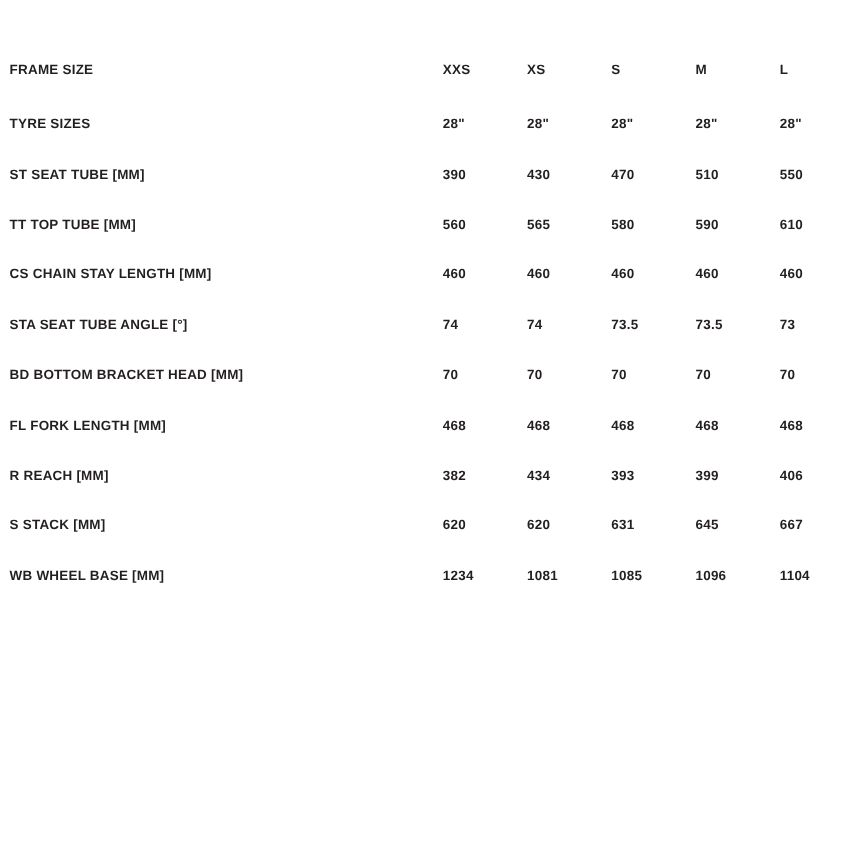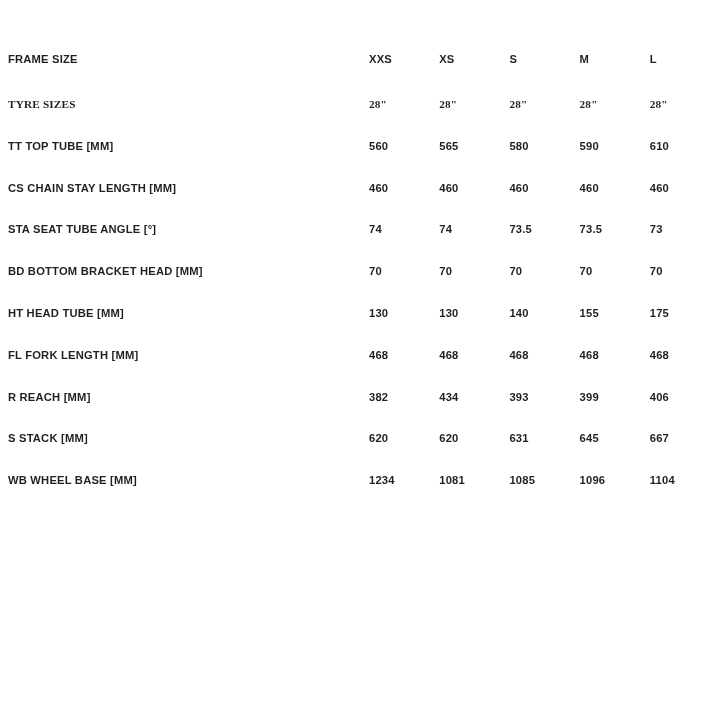--- a/index.html
+++ b/index.html
@@ -43,21 +43,20 @@
     padding-left: 0;
   }
   thead tr { height: 48px; }
   thead th {
     height: 48px;
     line-height: 48px;
   }
   tbody tr:first-child th,
   tbody tr:first-child td {
     padding-top: 0;
-    font-family: Liberation Serif, serif;
   }
   .spacer-top { height: 36px; }
   .spacer-bottom { height: 30px; }
 </style>
 </head>
 <body>
 
 <div class="spacer-top"></div>
 
 <table class="geometry-table">
@@ -82,20 +81,28 @@
   <tbody>
     <tr>
       <td class="row-head">TYRE SIZES</td>
       <td class="size-cell">28"</td>
       <td class="size-cell">28"</td>
       <td class="size-cell">28"</td>
       <td class="size-cell">28"</td>
       <td class="size-cell">28"</td>
     </tr>
     <tr>
+      <td class="row-head">ST SEAT TUBE [MM]</td>
+      <td class="size-cell">390</td>
+      <td class="size-cell">430</td>
+      <td class="size-cell">470</td>
+      <td class="size-cell">510</td>
+      <td class="size-cell">550</td>
+    </tr>
+    <tr>
       <td class="row-head">TT TOP TUBE [MM]</td>
       <td class="size-cell">560</td>
       <td class="size-cell">565</td>
       <td class="size-cell">580</td>
       <td class="size-cell">590</td>
       <td class="size-cell">610</td>
     </tr>
     <tr>
       <td class="row-head">CS CHAIN STAY LENGTH [MM]</td>
       <td class="size-cell">460</td>
@@ -112,28 +119,20 @@
       <td class="size-cell">73.5</td>
       <td class="size-cell">73</td>
     </tr>
     <tr>
       <td class="row-head">BD BOTTOM BRACKET HEAD [MM]</td>
       <td class="size-cell">70</td>
       <td class="size-cell">70</td>
       <td class="size-cell">70</td>
       <td class="size-cell">70</td>
       <td class="size-cell">70</td>
-    </tr>
-    <tr>
-      <td class="row-head">HT HEAD TUBE [MM]</td>
-      <td class="size-cell">130</td>
-      <td class="size-cell">130</td>
-      <td class="size-cell">140</td>
-      <td class="size-cell">155</td>
-      <td class="size-cell">175</td>
     </tr>
     <tr>
       <td class="row-head">FL FORK LENGTH [MM]</td>
       <td class="size-cell">468</td>
       <td class="size-cell">468</td>
       <td class="size-cell">468</td>
       <td class="size-cell">468</td>
       <td class="size-cell">468</td>
     </tr>
     <tr>

